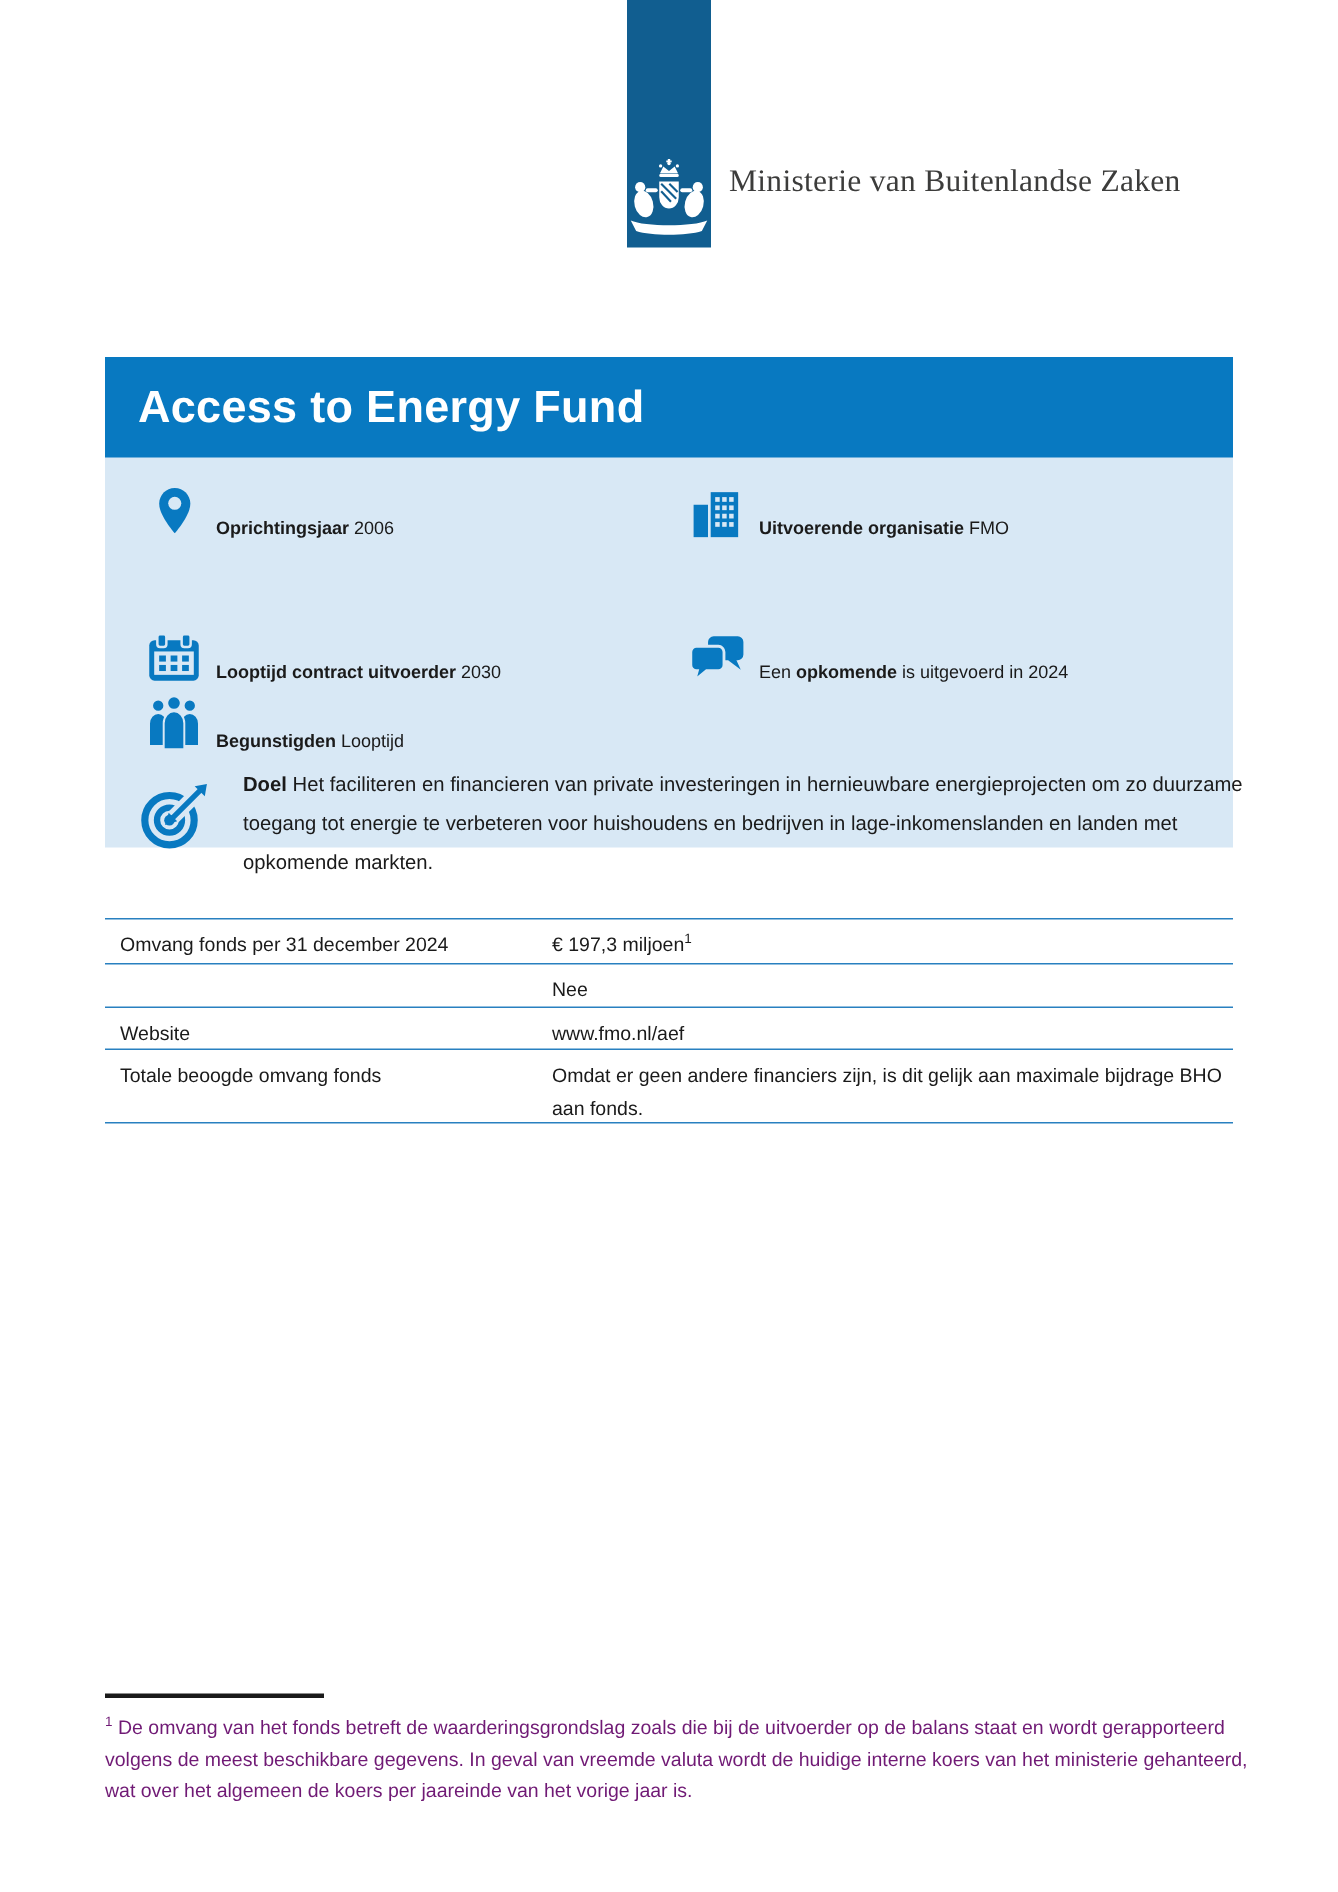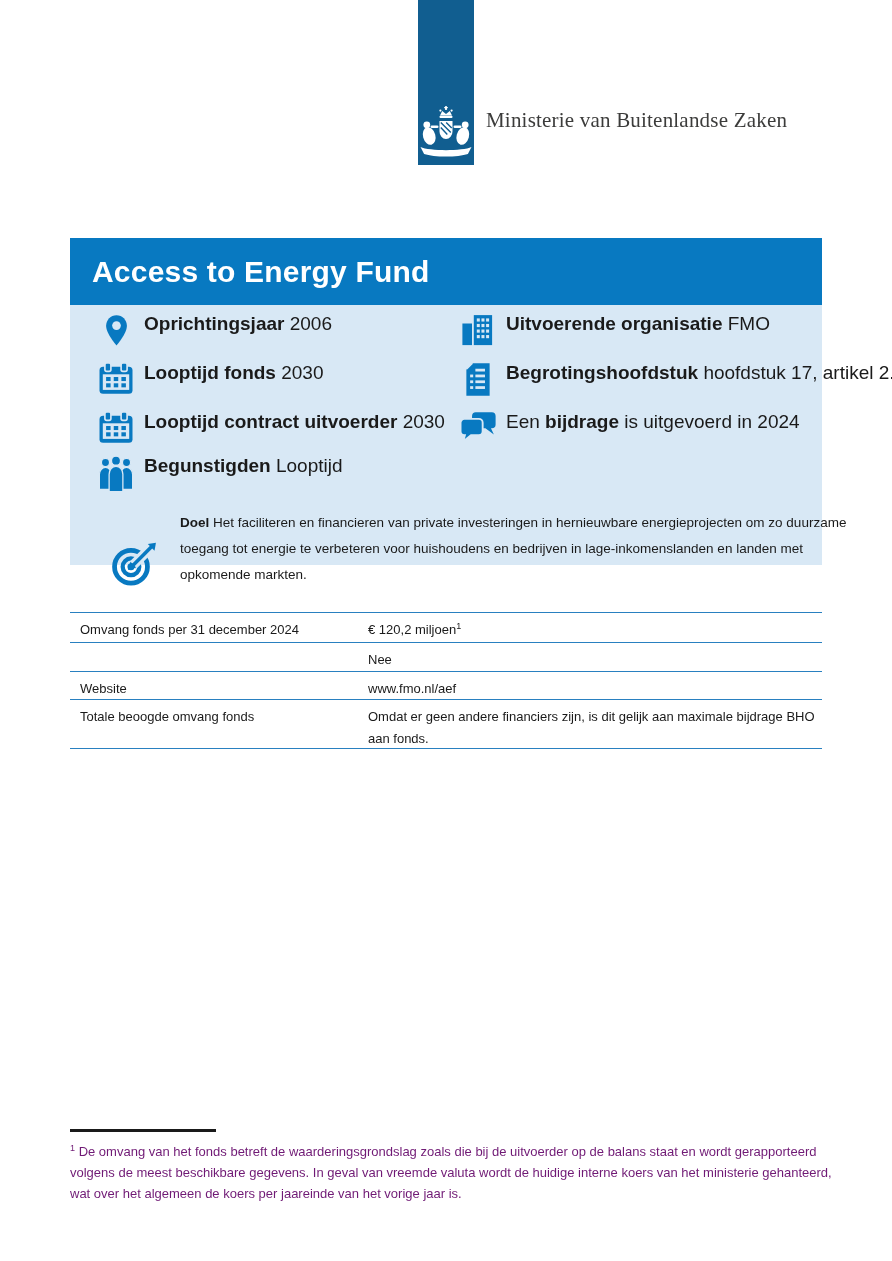--- a/index.html
+++ b/index.html
@@ -23,25 +23,25 @@
   .ministry{left:486px;top:108px;font-family:"Liberation Serif", serif;
     font-size:21px;color:#3c3c3b;letter-spacing:.2px}
 
   
   .title-band{left:70px;top:238px;width:752px;height:71px;background:var(--accent)}
   .title-band h1{color:#fff;font-size:30px;font-weight:700;line-height:67px;
     padding-left:22px;letter-spacing:.2px}
 
   
   .panel{left:70px;top:305px;width:752px;height:260px;background:var(--panel)}
-  .fact{position:absolute;display:flex;align-items:flex-start;font-size:19px}
+  .fact{position:absolute;display:flex;align-items:flex-end;font-size:12px}
   .fact .icw{width:56px;display:flex;justify-content:center;align-items:center;flex:none}
   .fact .ftx{white-space:nowrap}
   .fb{font-weight:700}
-  .fact-doel{position:absolute;left:36px;top:196px;display:flex;align-items:flex-end}
+  .fact-doel{position:absolute;left:18px;top:196px;display:flex;align-items:center}
   .fact-doel .icw{width:56px;display:flex;justify-content:center;flex:none}
   .fact-doel p{width:676px;margin-left:18px;margin-top:9px;font-size:13.5px;line-height:26px}
 
   
   svg .ic{fill:var(--accent)}
   svg .ics{stroke:var(--accent)}
   svg .bg{fill:var(--panel)}
   svg .bgs{stroke:var(--panel)}
 
   
@@ -90,39 +90,20 @@
   <div class="fact" style="left:18px;top:8px;height:46px">
     <span class="icw">
       <svg width="29" height="36" viewBox="0 0 24 28">
         <path class="ic" d="M12 1C7.2 1 3.4 4.9 3.4 9.7c0 6.6 8.6 16.3 8.6 16.3s8.6-9.7 8.6-16.3C20.6 4.9 16.8 1 12 1z"></path>
         <circle class="bg" cx="12" cy="9.5" r="3.6"></circle>
       </svg>
     </span>
     <span class="ftx"><b class="fb">Oprichtingsjaar</b> <span>2006</span></span>
   </div>
 
-  <div class="fact" style="left:18px;top:57px;height:44px">
-    <span class="icw">
-      <svg width="36" height="33" viewBox="0 0 24 22">
-        <rect class="ic" x="1" y="3.2" width="22" height="18" rx="2.4"></rect>
-        <rect class="ic bgs" x="4.6" y="0.6" width="4" height="5.6" rx="1.2" stroke-width="1.1"></rect>
-        <rect class="ic bgs" x="15.4" y="0.6" width="4" height="5.6" rx="1.2" stroke-width="1.1"></rect>
-        <rect class="bg" x="3.2" y="8.2" width="17.6" height="10.4"></rect>
-        <g class="ic">
-          <rect x="5.4" y="10" width="3" height="2.7"></rect>
-            <rect x="10.5" y="10" width="3" height="2.7"></rect>
-            <rect x="15.6" y="10" width="3" height="2.7"></rect>
-          <rect x="5.4" y="14.2" width="3" height="2.7"></rect>
-            <rect x="10.5" y="14.2" width="3" height="2.7"></rect>
-            <rect x="15.6" y="14.2" width="3" height="2.7"></rect>
-        </g>
-      </svg>
-    </span>
-    <span class="ftx"><b class="fb">Looptijd fonds</b> <span>2030</span></span>
-  </div>
 
   <div class="fact" style="left:18px;top:106px;height:44px">
     <span class="icw">
       <svg width="36" height="33" viewBox="0 0 24 22">
         <rect class="ic" x="1" y="3.2" width="22" height="18" rx="2.4"></rect>
         <rect class="ic bgs" x="4.6" y="0.6" width="4" height="5.6" rx="1.2" stroke-width="1.1"></rect>
         <rect class="ic bgs" x="15.4" y="0.6" width="4" height="5.6" rx="1.2" stroke-width="1.1"></rect>
         <rect class="bg" x="3.2" y="8.2" width="17.6" height="10.4"></rect>
         <g class="ic">
           <rect x="5.4" y="10" width="3" height="2.7"></rect>
@@ -170,47 +151,29 @@
             <rect x="17.4" y="11" width="2" height="2.1"></rect>
           <rect x="11.2" y="14.7" width="2" height="2.1"></rect>
             <rect x="14.3" y="14.7" width="2" height="2.1"></rect>
             <rect x="17.4" y="14.7" width="2" height="2.1"></rect>
         </g>
       </svg>
     </span>
     <span class="ftx"><b class="fb">Uitvoerende organisatie</b> <span>FMO</span></span>
   </div>
 
-  <div class="fact" style="left:380px;top:57px;height:44px">
-    <span class="icw">
-      <svg width="32" height="35" viewBox="0 0 22 24">
-        <path class="ic" d="M7.2 0.8 H19 V23.2 H3 V5 z"></path>
-        <path class="bgs" d="M7.2 0.8 L3 5" stroke-width="1" fill="none"></path>
-        <g class="bg">
-          <rect x="9.2" y="4.6" width="6.6" height="1.9"></rect>
-          <rect x="5.6" y="8.6" width="2.1" height="1.9"></rect>
-            <rect x="9.2" y="8.6" width="6.6" height="1.9"></rect>
-          <rect x="5.6" y="12.6" width="2.1" height="1.9"></rect>
-            <rect x="9.2" y="12.6" width="6.6" height="1.9"></rect>
-          <rect x="5.6" y="16.6" width="2.1" height="1.9"></rect>
-            <rect x="9.2" y="16.6" width="6.6" height="1.9"></rect>
-        </g>
-      </svg>
-    </span>
-    <span class="ftx"><b class="fb">Begrotingshoofdstuk</b> <span>hoofdstuk 17, artikel 2.3</span></span>
-  </div>
 
   <div class="fact" style="left:380px;top:106px;height:44px">
     <span class="icw">
       <svg width="38" height="32" viewBox="0 0 26 22">
         <path class="ic" d="M11.5 0.8 h11 a2.6 2.6 0 0 1 2.6 2.6 v5.8 a2.6 2.6 0 0 1 -2.6 2.6 h-0.6 l2 4.4 -5.8-4.4 h-6.6 a2.6 2.6 0 0 1 -2.6 -2.6 V3.4 a2.6 2.6 0 0 1 2.6 -2.6 z"></path>
         <path class="ic bgs" stroke-width="1.3" d="M3.6 5.4 h10 a2.6 2.6 0 0 1 2.6 2.6 v6 a2.6 2.6 0 0 1 -2.6 2.6 H8.2 l-5.4 4.4 1.2-4.4 h-0.4 A2.6 2.6 0 0 1 1 14 V8 a2.6 2.6 0 0 1 2.6 -2.6 z"></path>
       </svg>
     </span>
-    <span class="ftx"><span>Een</span> <b class="fb">bijdrage</b> <span>is uitgevoerd in 2024</span></span>
+    <span class="ftx"><span>Een</span> <b class="fb">opkomende</b> <span>is uitgevoerd in 2024</span></span>
   </div>
 
   <div class="fact-doel">
     <span class="icw">
       <svg width="46" height="46" viewBox="0 0 26 26">
         <circle class="ics" cx="11.3" cy="14" r="9.3" fill="none" stroke-width="2.7"></circle>
         <circle class="ics" cx="11.3" cy="14" r="4.7" fill="none" stroke-width="2.4"></circle>
         <path class="bgs" d="M24 1.6 L12 13.6" stroke-width="5.5" fill="none"></path>
         <circle class="ic" cx="11.3" cy="14" r="2"></circle>
         <path class="ics" d="M23.6 2 L12.2 13.4" stroke-width="2" fill="none"></path>
@@ -218,21 +181,21 @@
         <path class="ic" d="M25.4 0.4 l-4.6 0.8 3.8 3.8 z"></path>
       </svg>
     </span>
     <p><b class="fb">Doel</b> <span>Het faciliteren en financieren van private investeringen in hernieuwbare energieprojecten om zo duurzame toegang tot energie te verbeteren voor huishoudens en bedrijven in lage-inkomenslanden en landen met opkomende markten.</span></p>
   </div>
 </div>
 
 <div class="abs ftable">
   <div class="trow r1">
     <span class="tlabel">Omvang fonds per 31 december 2024</span>
-    <span class="tvalue"><span>€ 120,2 miljoen</span><sup>1</sup></span>
+    <span class="tvalue"><span>€ 197,3 miljoen</span><sup>1</sup></span>
   </div>
   <div class="trow r2">
     <span class="tvalue">Nee</span>
   </div>
   <div class="trow r4">
     <span class="tlabel">Website</span>
     <span class="tvalue">www.fmo.nl/aef</span>
   </div>
   <div class="trow r3">
     <span class="tlabel">Totale beoogde omvang fonds</span>

